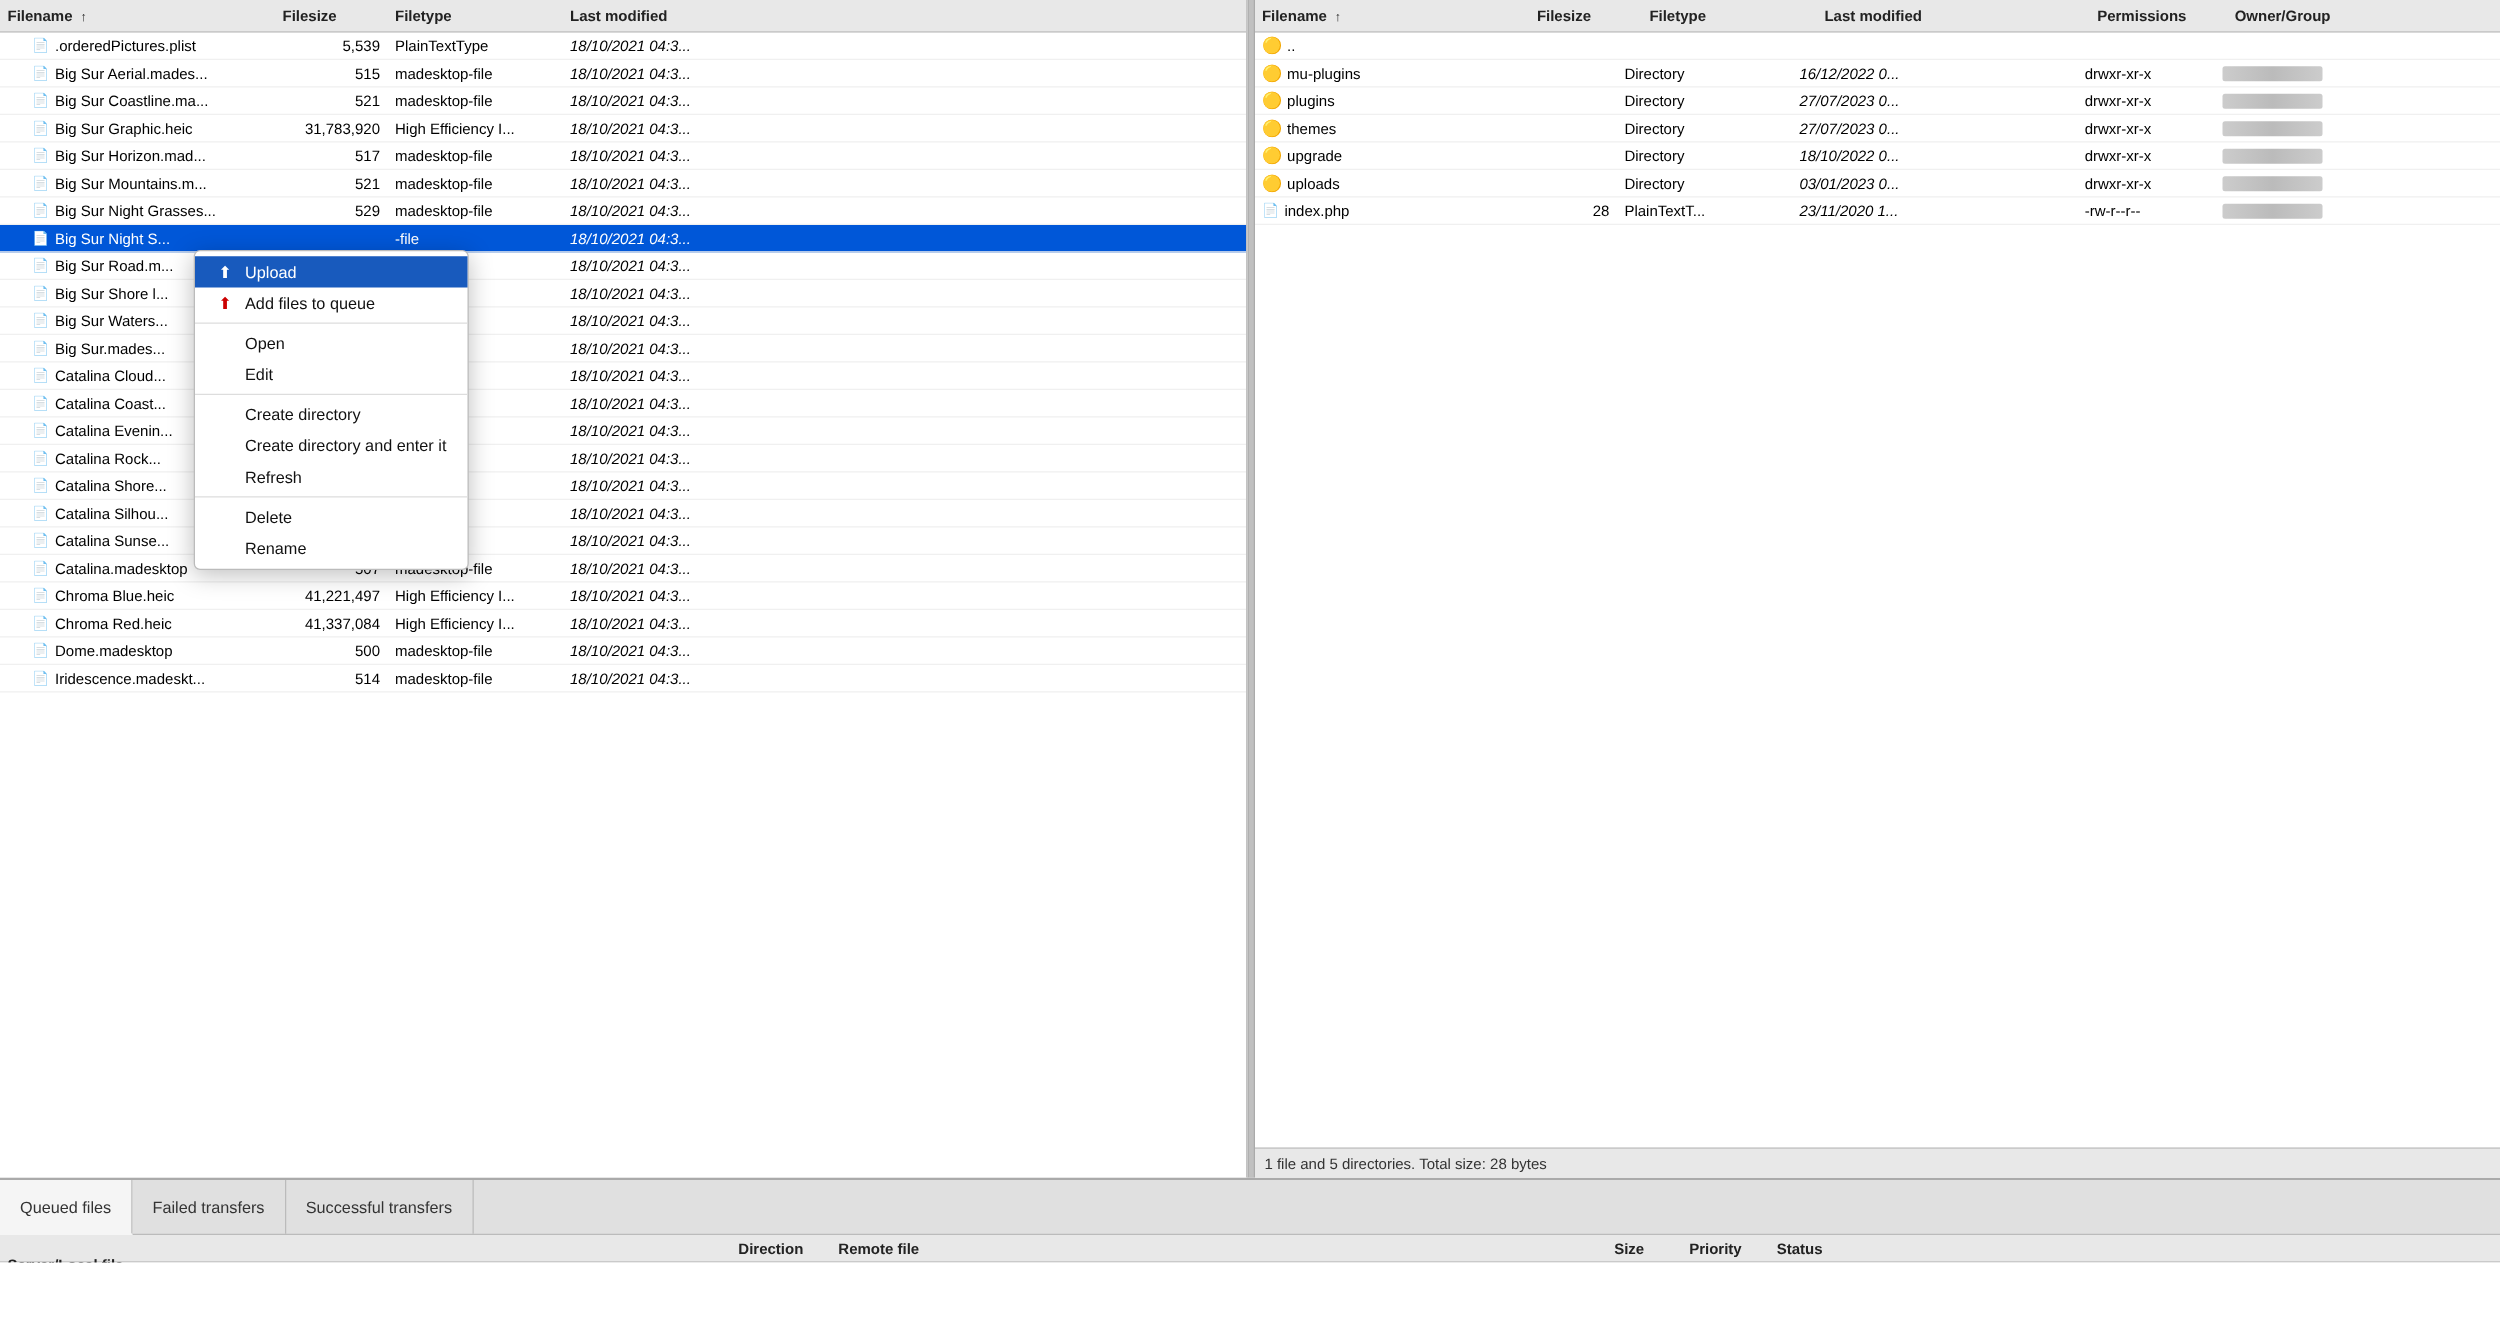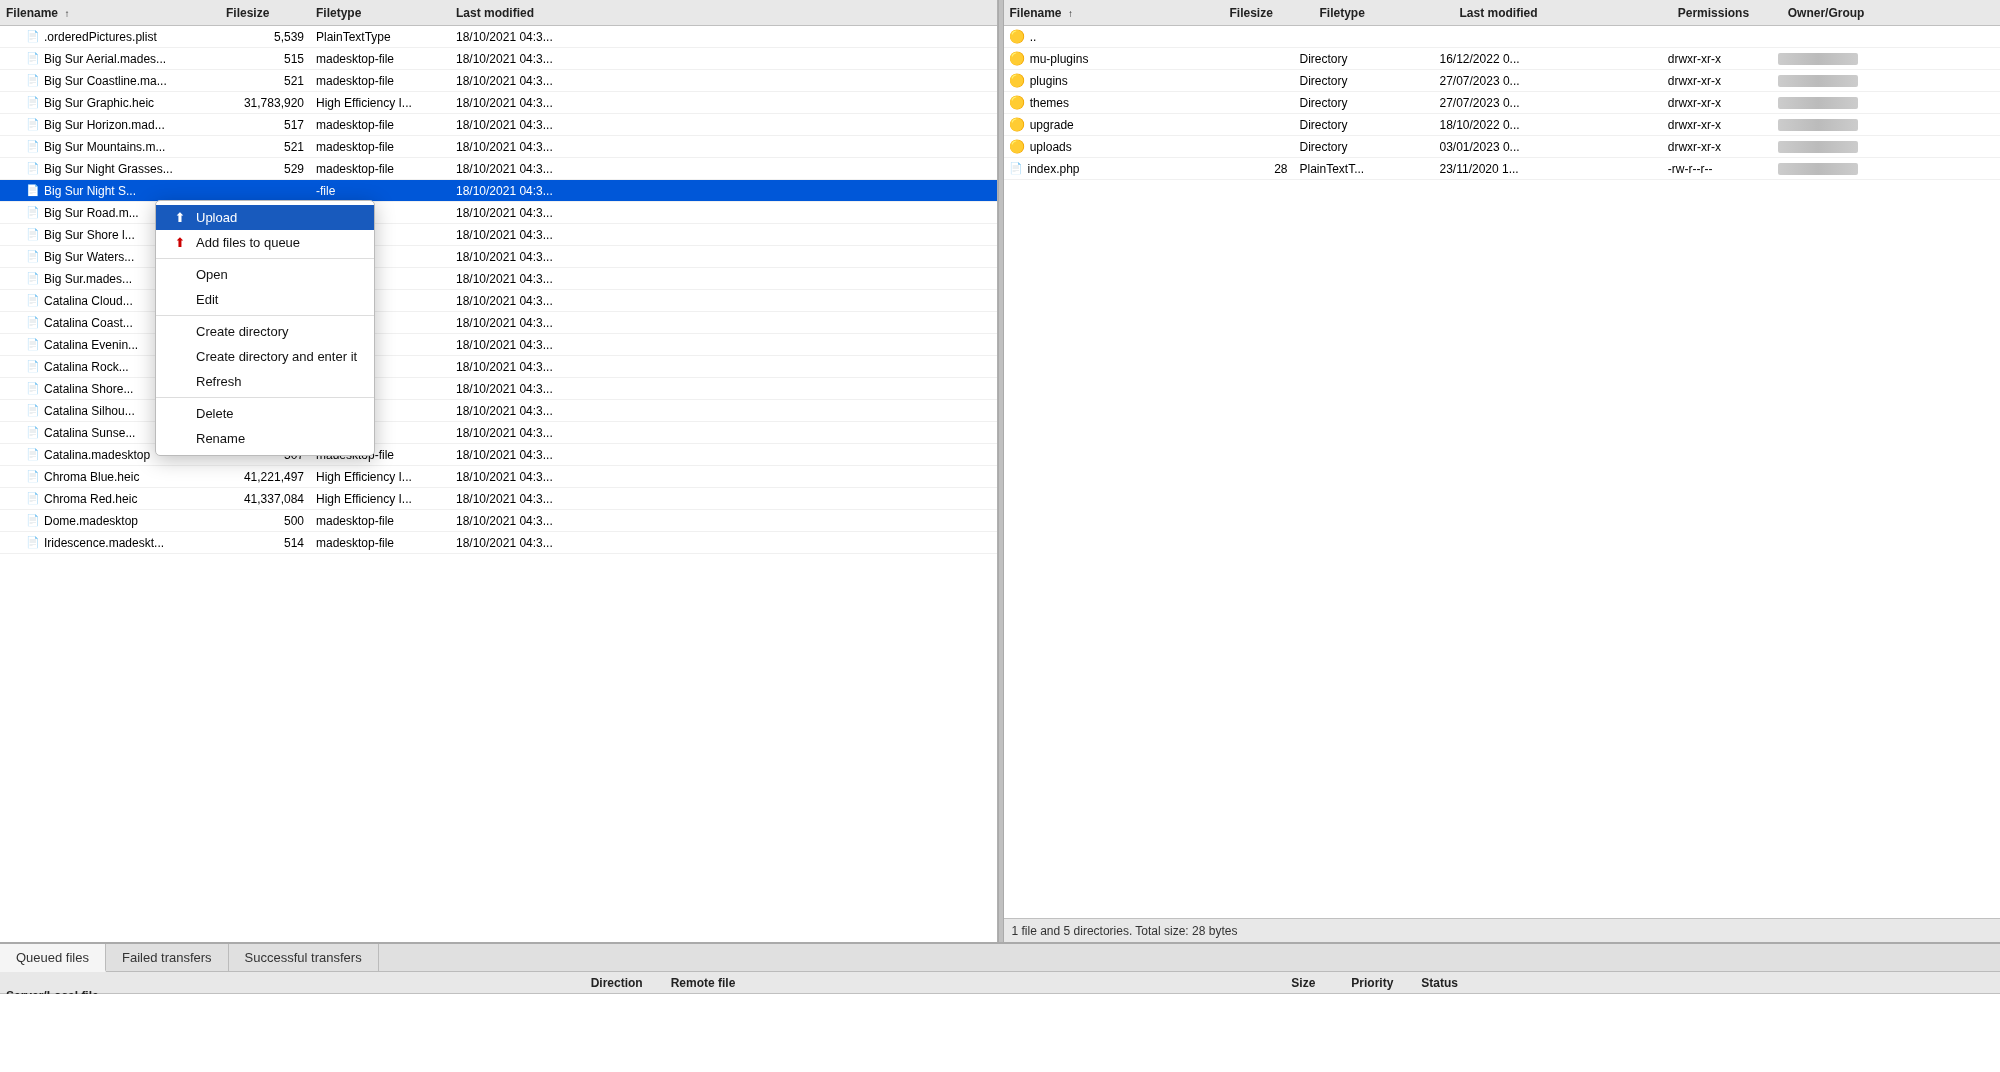--- a/index.html
+++ b/index.html
@@ -104,21 +104,21 @@
       padding: 1px 6px;
       white-space: nowrap;
       overflow: hidden;
       text-overflow: ellipsis;
       font-size: 12px;
     }
 
     .cell.filename { width: 200px; min-width: 200px; display: flex; align-items: center; gap: 4px; }
     .cell.filesize { width: 90px; min-width: 90px; text-align: right; }
     .cell.filetype { width: 140px; min-width: 140px; }
-    .cell.lastmod { flex: 1; }
+    .cell.lastmod { flex: 1; font-style: italic; }
     .cell.permissions { width: 110px; min-width: 110px; }
     .cell.owner { flex: 1; }
 
     .folder-icon {
       color: #f5a623;
       font-size: 14px;
     }
 
     .file-icon {
       color: #888;
@@ -146,21 +146,21 @@
       height: 130px;
       display: flex;
       flex-direction: column;
     }
 
     .transfer-header {
       display: flex;
       background: #e0e0e0;
       border-bottom: 1px solid #bbb;
       padding: 0;
-      height: 28px;
+      height: 44px;
       align-items: stretch;
     }
 
     .transfer-tab {
       padding: 4px 16px;
       font-size: 13px;
       cursor: pointer;
       border-right: 1px solid #bbb;
       display: flex;
       align-items: center;

